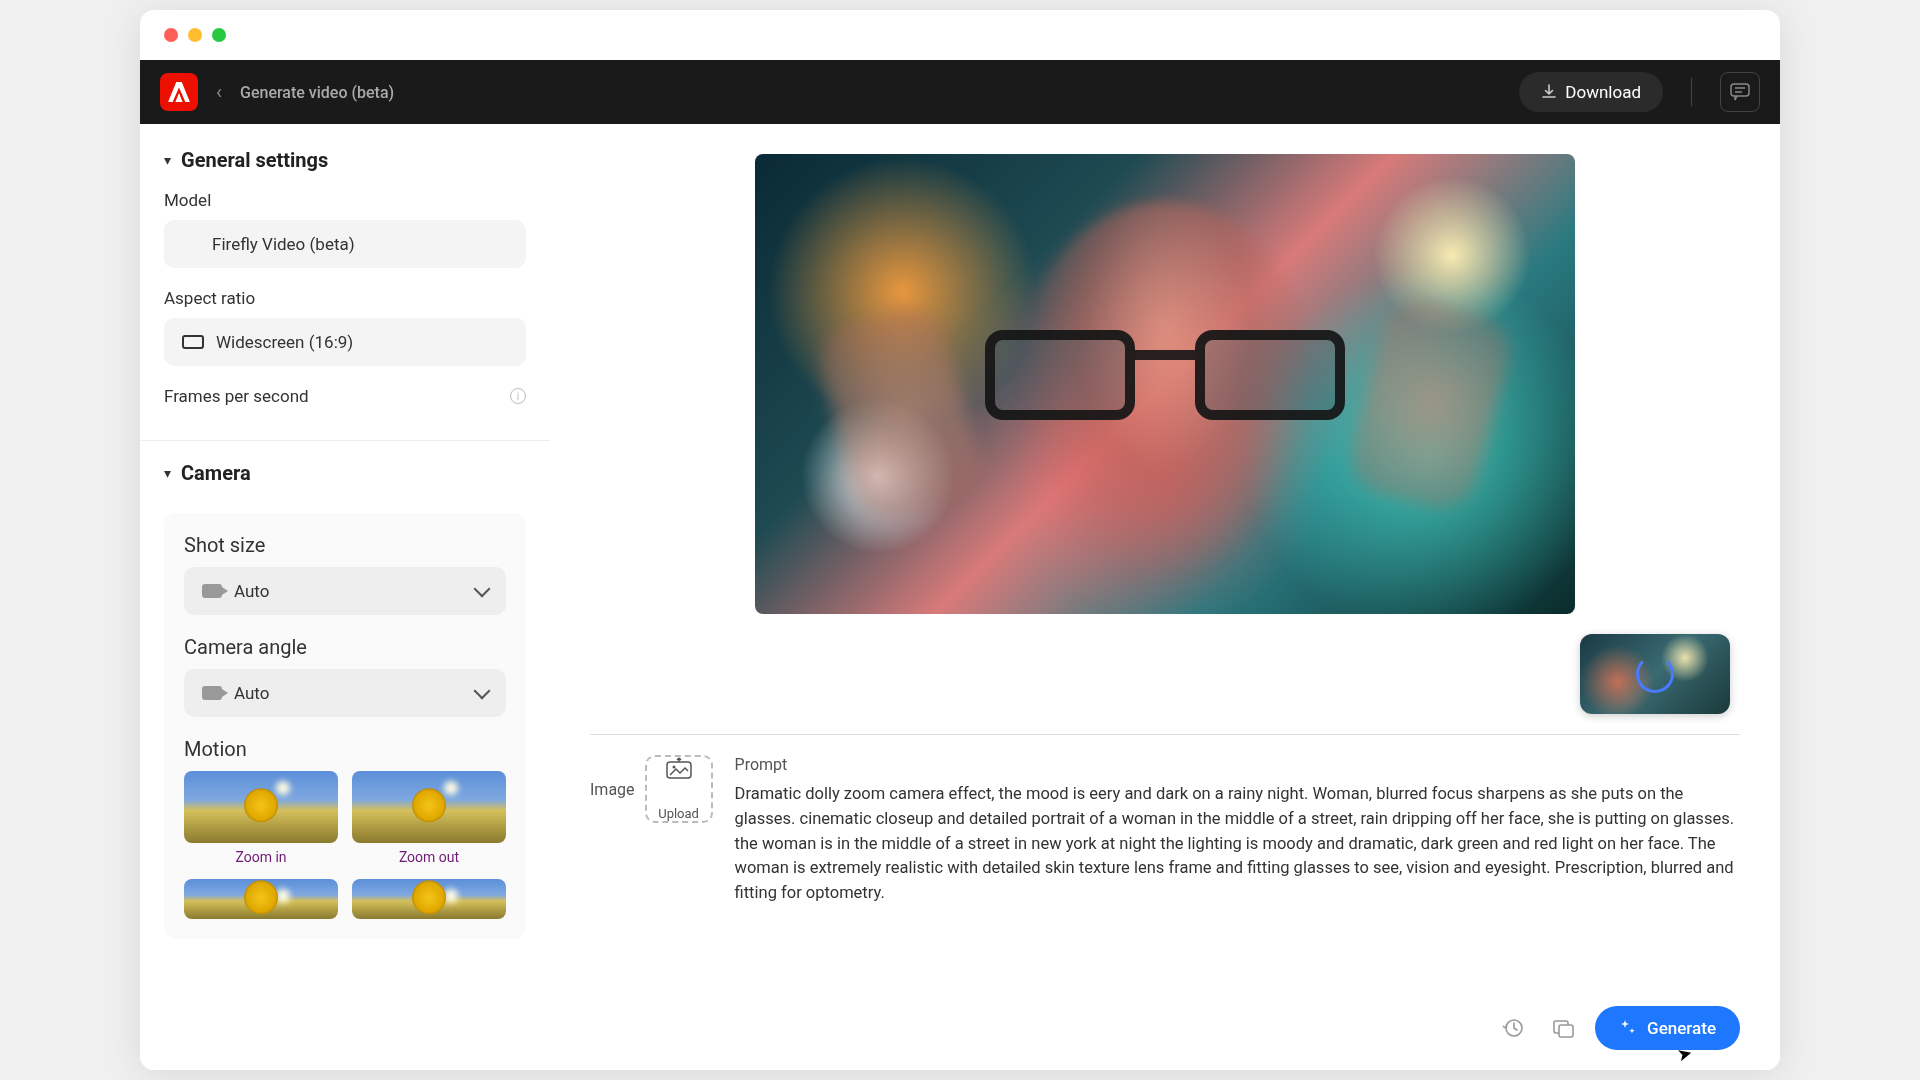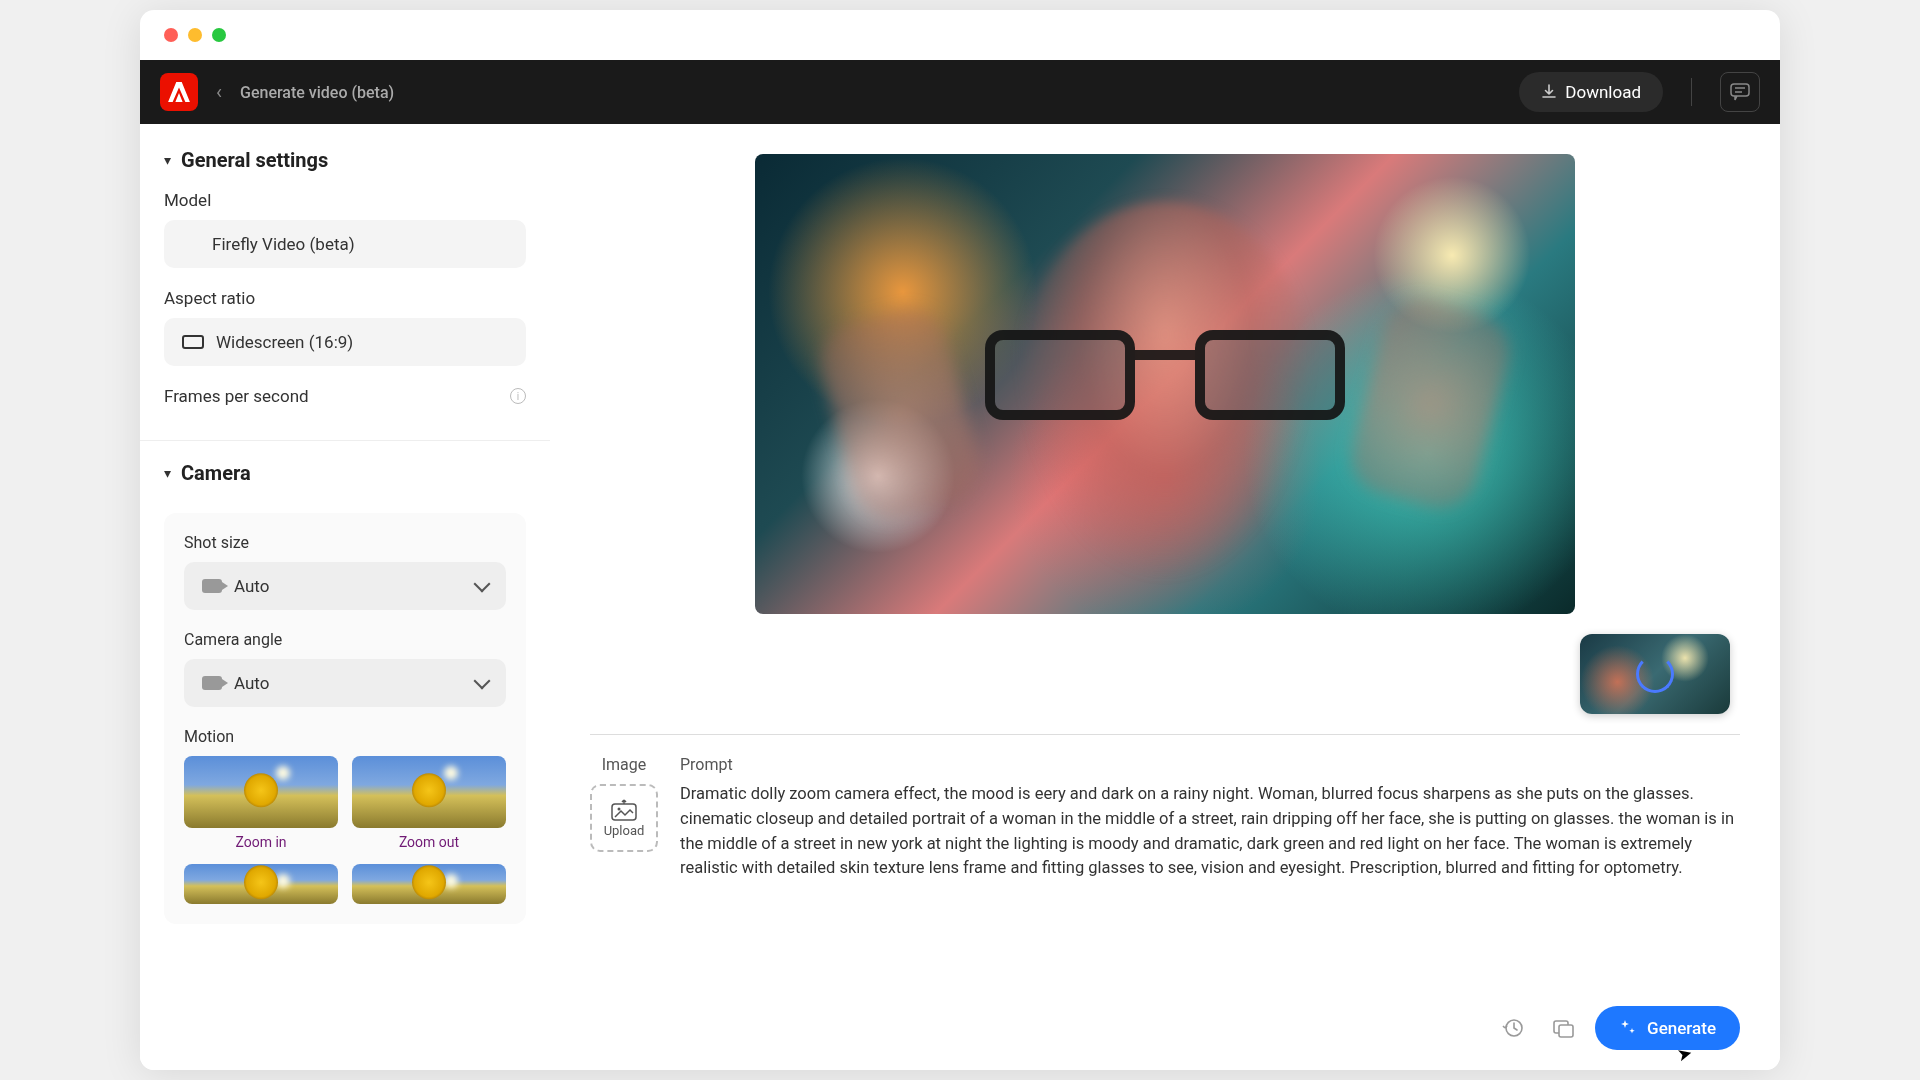--- a/index.html
+++ b/index.html
@@ -26,21 +26,21 @@
 .chevron-down { font-size: 14px; color: #333; }
 .section-title { font-size: 20px; font-weight: 700; color: #222; }
 .field-label { font-size: 17px; color: #333; margin-bottom: 10px; display: flex; align-items: center; justify-content: space-between; }
 .info-icon { width: 16px; height: 16px; border: 1.5px solid #bbb; border-radius: 50%; display: inline-flex; align-items: center; justify-content: center; font-size: 10px; color: #bbb; }
 .select-box { background: #f4f4f4; border-radius: 10px; padding: 14px 18px; font-size: 17px; color: #333; margin-bottom: 20px; display: flex; align-items: center; gap: 12px; cursor: pointer; position: relative; }
 .select-box.with-chev::after { content: ""; position: absolute; right: 18px; width: 10px; height: 10px; border-right: 2px solid #555; border-bottom: 2px solid #555; transform: rotate(45deg); margin-top: -4px; }
 .ratio-icon { width: 22px; height: 14px; border: 2px solid #333; border-radius: 3px; display: inline-block; }
 .cam-icon { width: 20px; height: 14px; background: #999; border-radius: 3px; position: relative; }
 .cam-icon::after { content: ""; position: absolute; right: -6px; top: 3px; width: 0; height: 0; border-top: 4px solid transparent; border-bottom: 4px solid transparent; border-left: 6px solid #999; }
 .camera-panel { background: #fafafa; border-radius: 12px; padding: 20px; margin: 0 24px; }
-.camera-panel .field-label { font-size: 16px; }
+.camera-panel .field-label { font-size: 20px; }
 .camera-panel .select-box { background: #eee; }
 .motion-grid { display: grid; grid-template-columns: 1fr 1fr; gap: 14px; }
 .motion-item { display: flex; flex-direction: column; align-items: center; gap: 6px; cursor: pointer; }
 .motion-thumb { width: 100%; height: 72px; border-radius: 8px; background: linear-gradient(180deg, #5b8fd9 0%, #7fa8e0 40%, #d4c05a 55%, #8a7a2e 100%); position: relative; overflow: hidden; }
 .motion-thumb::after { content: ""; position: absolute; left: 50%; top: 50%; width: 34px; height: 34px; background: radial-gradient(circle, #f5c518 0%, #e0a800 60%, #5b3a12 100%); border-radius: 50%; transform: translate(-50%, -55%); }
 .motion-thumb::before { content: ""; position: absolute; top: 10px; left: 60%; width: 14px; height: 14px; background: #fffbe0; border-radius: 50%; filter: blur(3px); }
 .motion-label { font-size: 14px; color: #701a75; }
 .main { flex: 1; display: flex; flex-direction: column; padding: 30px 40px 20px 40px; gap: 20px; position: relative; }
 .preview { align-self: center; width: 820px; height: 460px; border-radius: 8px; background:
   radial-gradient(circle at 18% 30%, rgba(255,160,60,0.9) 0%, rgba(255,160,60,0) 18%),
@@ -63,23 +63,23 @@
 .timeline { align-self: flex-end; margin-right: 10px; }
 .timeline-thumb { width: 150px; height: 80px; border-radius: 12px; background:
   radial-gradient(circle at 70% 30%, rgba(255,240,180,0.9) 0%, rgba(255,240,180,0) 20%),
   radial-gradient(circle at 25% 60%, rgba(255,120,80,0.7) 0%, rgba(255,120,80,0) 30%),
   linear-gradient(135deg, #1a3a45 0%, #3a6a72 50%, #1a3a3a 100%);
   box-shadow: 0 2px 8px rgba(0,0,0,0.2);
   position: relative;
 }
 .timeline-thumb::after { content: ""; position: absolute; left: 50%; top: 50%; width: 32px; height: 32px; border: 3px solid #4a7aff; border-radius: 50%; transform: translate(-50%, -50%); border-top-color: transparent; }
 .prompt-area { display: flex; gap: 22px; border-top: 1px solid #ddd; padding-top: 20px; align-items: flex-start; }
-.image-col { display: flex; flex-direction: column; gap: 10px; align-items: center; }
+.image-col { display: flex; flex-direction: row; gap: 10px; align-items: center; }
 .col-label { font-size: 16px; color: #555; }
-.upload-box { width: 68px; height: 68px; border: 2px dashed #bbb; border-radius: 10px; display: flex; flex-direction: column; align-items: center; justify-content: center; gap: 2px; cursor: pointer; color: #555; }
+.upload-box { width: 68px; height: 68px; border: 2px dashed #bbb; border-radius: 10px; display: flex; flex-direction: column; align-items: center; justify-content: space-between; gap: 2px; cursor: pointer; color: #555; }
 .upload-box svg { width: 26px; height: 22px; fill: none; stroke: #555; stroke-width: 1.5; }
 .upload-label { font-size: 13px; }
 .prompt-col { flex: 1; display: flex; flex-direction: column; gap: 8px; }
 .prompt-text { font-size: 16.5px; line-height: 1.5; color: #333; }
 .action-row { position: absolute; right: 40px; bottom: 20px; display: flex; align-items: center; gap: 14px; }
 .icon-btn { width: 36px; height: 36px; display: flex; align-items: center; justify-content: center; color: #888; cursor: pointer; border-radius: 8px; }
 .generate-btn { background: #1e78ff; color: #fff; border: none; border-radius: 22px; padding: 12px 24px; font-size: 17px; font-weight: 500; display: flex; align-items: center; gap: 10px; cursor: pointer; }
 .cursor { position: absolute; right: 88px; bottom: 6px; font-size: 18px; color: #000; transform: rotate(-15deg); pointer-events: none; }
 </style>
 </head>

